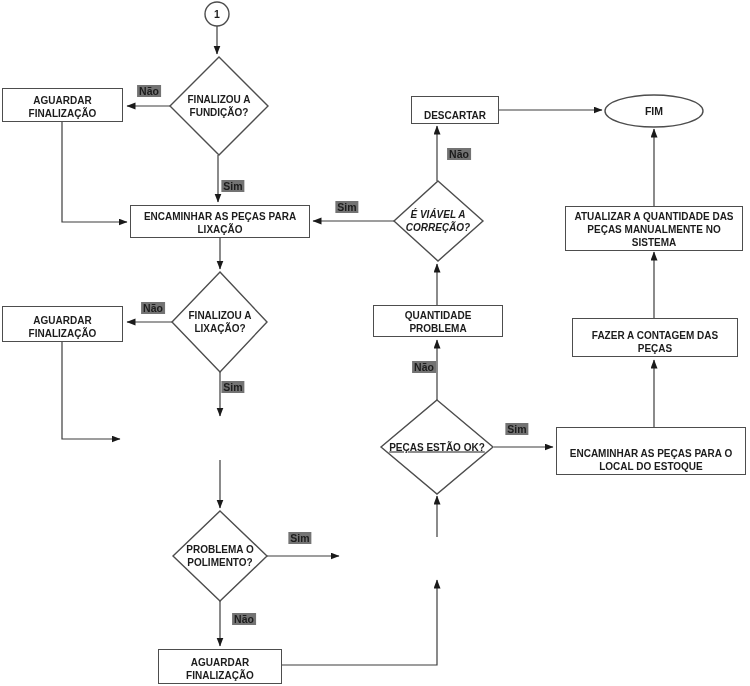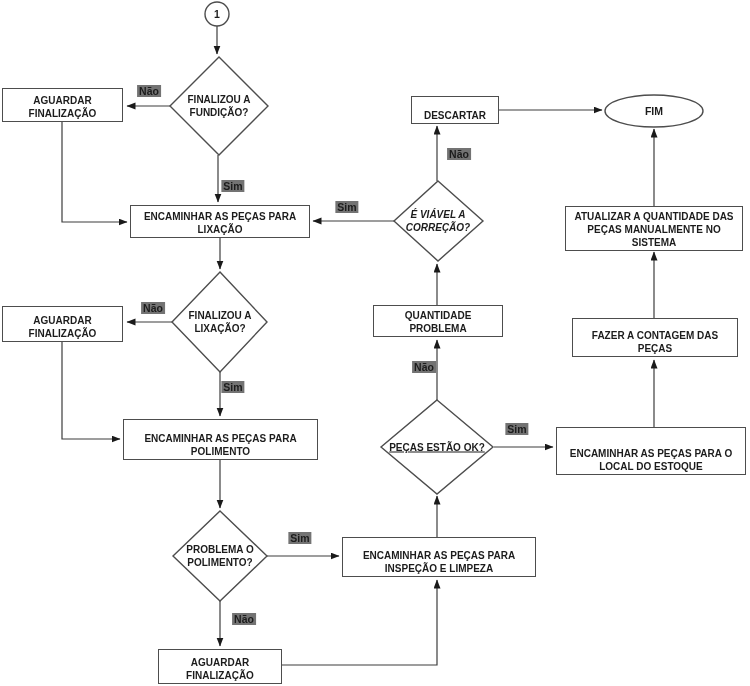--- a/index.html
+++ b/index.html
@@ -80,27 +80,21 @@
   </div>
 
   <div class="pbox" style="left:130px;top:205px;width:180px;height:33px;">
     <span>ENCAMINHAR AS PEÇAS PARA LIXAÇÃO</span>
   </div>
 
   <div class="pbox" style="left:2px;top:306px;width:121px;height:36px;">
     <span>AGUARDAR FINALIZAÇÃO</span>
   </div>
 
-  <div class="pbox" style="left:123px;top:419px;width:195px;height:41px;">
-    <span>ENCAMINHAR AS PEÇAS PARA POLIMENTO</span>
-  </div>
 
-  <div class="pbox" style="left:342px;top:537px;width:194px;height:40px;">
-    <span>ENCAMINHAR AS PEÇAS PARA INSPEÇÃO E LIMPEZA</span>
-  </div>
 
   <div class="pbox" style="left:158px;top:649px;width:124px;height:35px;">
     <span>AGUARDAR FINALIZAÇÃO</span>
   </div>
 
   <div class="pbox" style="left:373px;top:305px;width:130px;height:32px;">
     <span>QUANTIDADE PROBLEMA</span>
   </div>
 
   <div class="pbox" style="left:395px;top:96px;width:88px;height:28px;margin-left:16px;">

